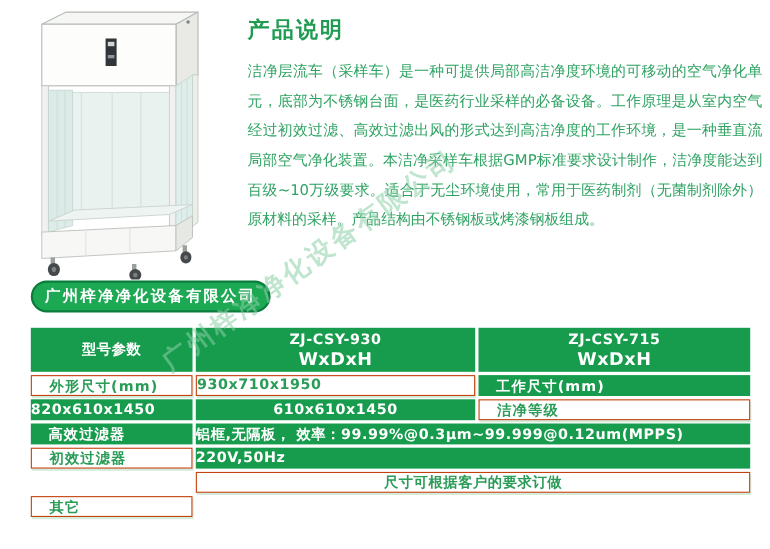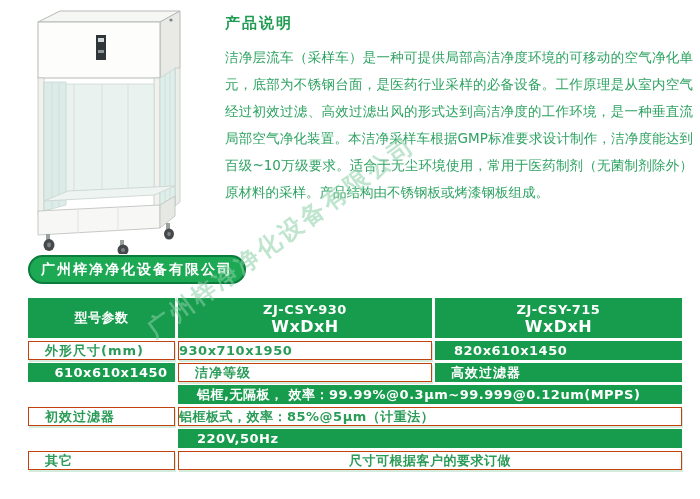--- a/index.html
+++ b/index.html
@@ -13,21 +13,21 @@
 
   
   .photo {
     position:absolute; left:8px; top:6px; width:180px; height:248px;
   }
 
   
   .desc { position:absolute; left:225px; top:14px; width:468px; }
   .desc-title {
     margin:0 0 11px 0;
-    font-size:15px; font-weight:bold;
+    font-size:20px; font-weight:bold;
     color:#1f9b52; letter-spacing:2px;
   }
   .desc-body {
     margin:0;
     font-size:13.5px; line-height:27px;
     color:#2ea262; font-weight:400;
     text-align:justify;
   }
 
   
@@ -49,21 +49,21 @@
     grid-template-rows:40px repeat(7,19px);
     gap:3px;
   }
   .c {
     display:flex; align-items:center;
     font-size:13px; font-weight:bold;
     box-sizing:border-box;
     letter-spacing:0.5px;
     white-space:nowrap; overflow:hidden;
   }
-  .c.green { background:#169c4c; color:#ffffff;padding-left:19px; }
+  .c.green { background:#169c4c; color:#ffffff; }
   .c.white {
     background:#ffffff; color:#2b9c58;
     border:1px solid #c2410c;
     box-shadow:1px 2px 0 0 #d4ecdd;
   }
   .c.hdr { background:#169c4c; color:#ffffff; justify-content:center; }
   .c.hdr-model { flex-direction:column; justify-content:center; gap:3px; }
   .c.hdr-model .model-name { font-size:13px; line-height:14px; }
   .c.hdr-model .model-dims { font-size:16px; line-height:13px; font-weight:bold; }
   .c.lab { padding-left:16px; letter-spacing:1px; }
@@ -149,30 +149,30 @@
     <span class="model-dims">WxDxH</span>
   </div>
   <div class="c hdr hdr-model">
     <span class="model-name">ZJ-CSY-715</span>
     <span class="model-dims">WxDxH</span>
   </div>
 
   <div class="c white lab">外形尺寸(mm)</div>
   <div class="c white val">930x710x1950</div>
 
+  <div class="c green lab">工作尺寸(mm)</div>
   <div class="c green val">820x610x1450</div>
   <div class="c green val-center">610x610x1450</div>
 
   <div class="c white lab">洁净等级</div>
 
   <div class="c green lab">高效过滤器</div>
   <div class="c green val spanv">铝框,无隔板， 效率：99.99%@0.3μm~99.999@0.12um(MPPS)</div>
 
   <div class="c white lab">初效过滤器</div>
-  <div class="c white val spanv">铝框板式，效率：85%@5μm（计重法）</div>
 
   <div class="c green val spanv">220V,50Hz</div>
 
+  <div class="c white val-center spanv">尺寸可根据客户的要求订做</div>
   <div class="c white lab">其它</div>
-  <div class="c white val-center spanv">尺寸可根据客户的要求订做</div>
 </div>
 
 <div class="watermark">广州梓净净化设备有限公司</div>
 
 </body></html>

